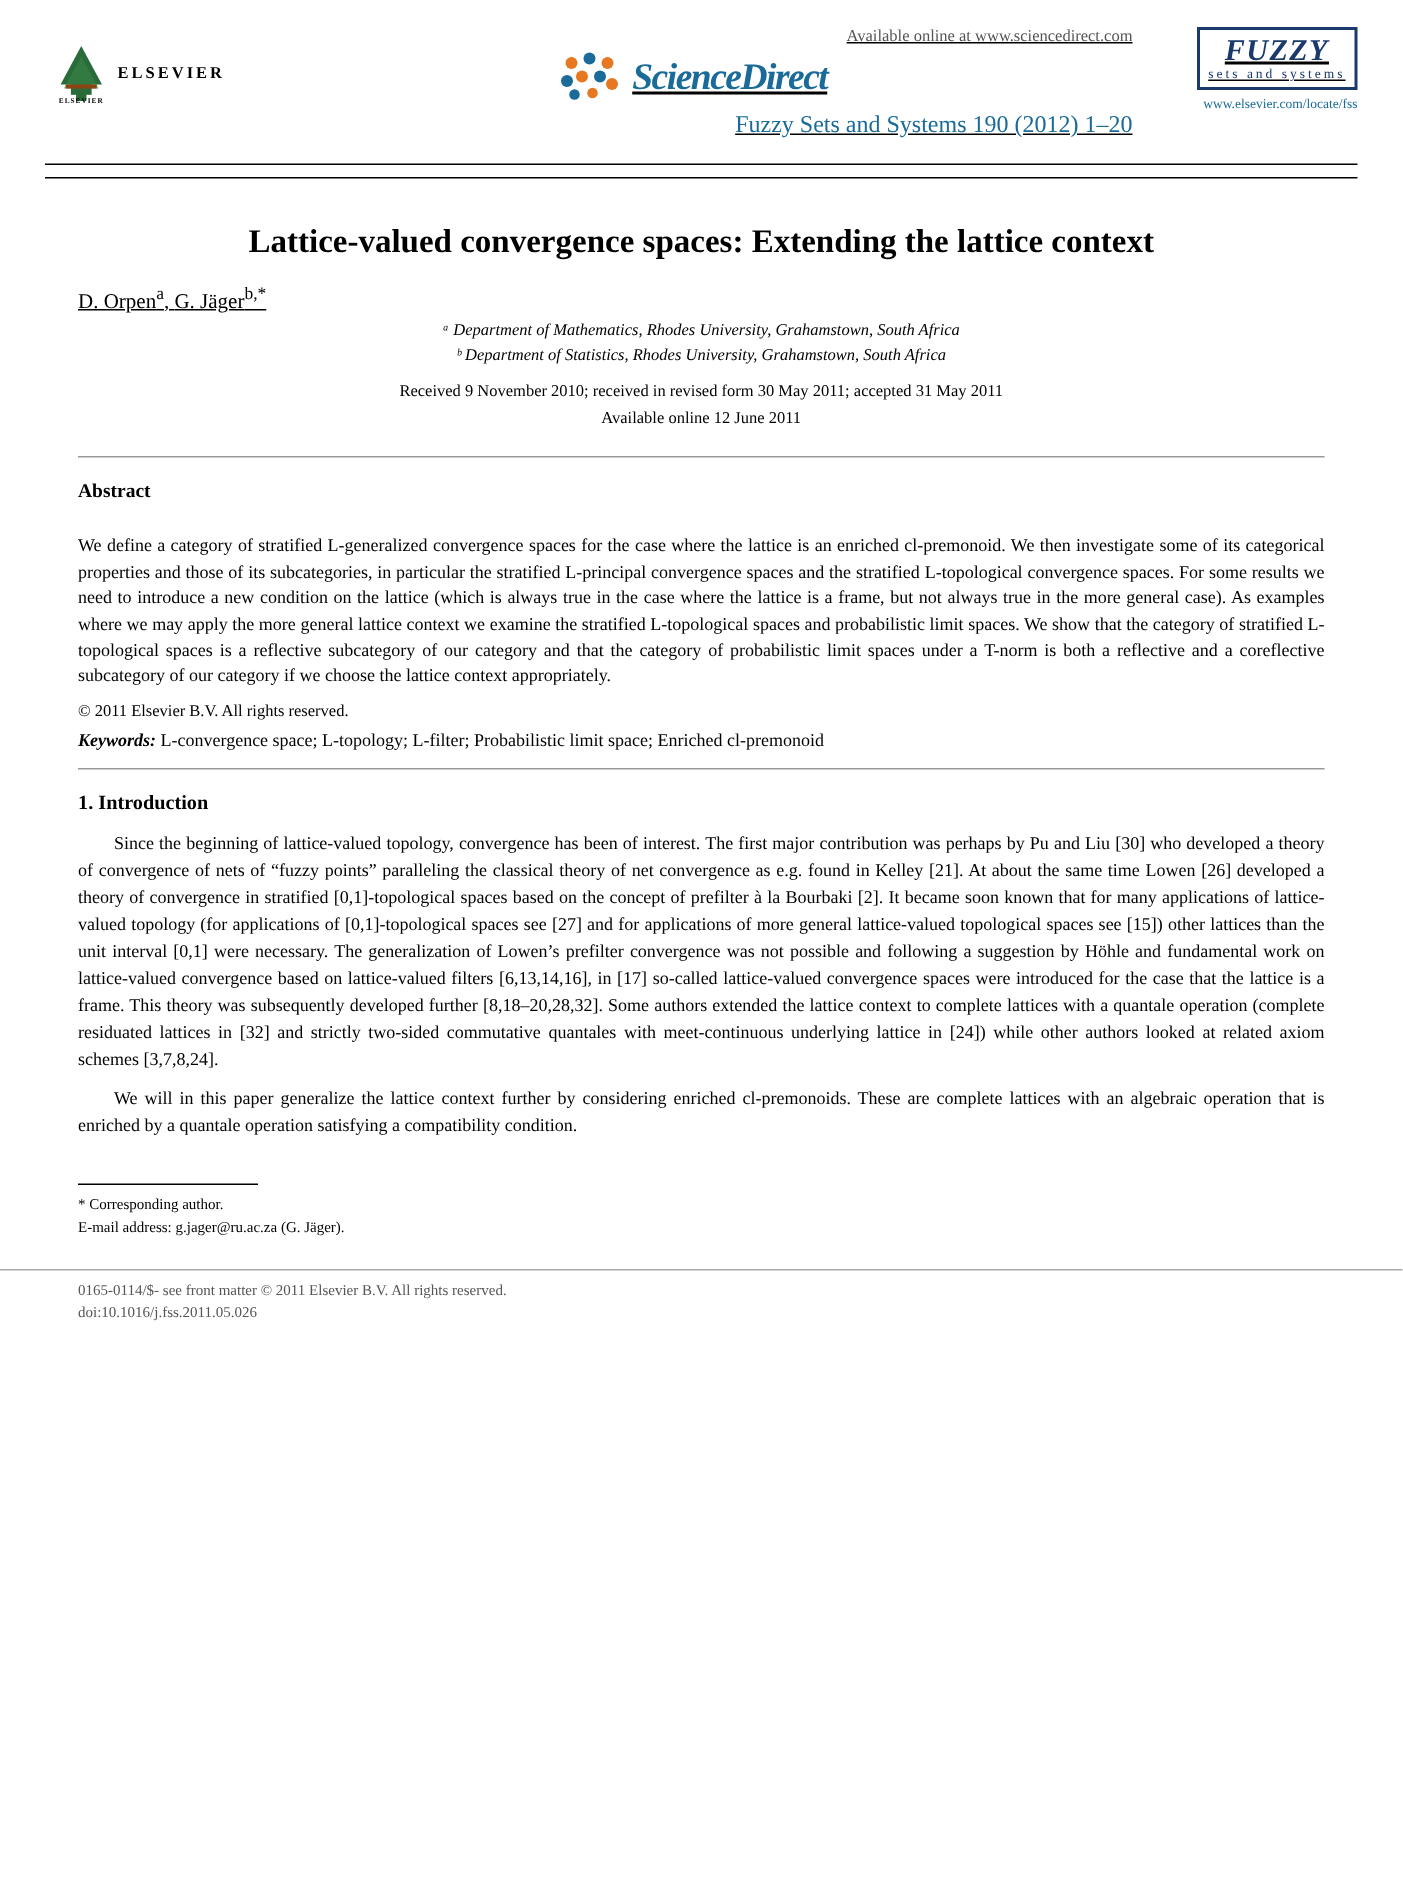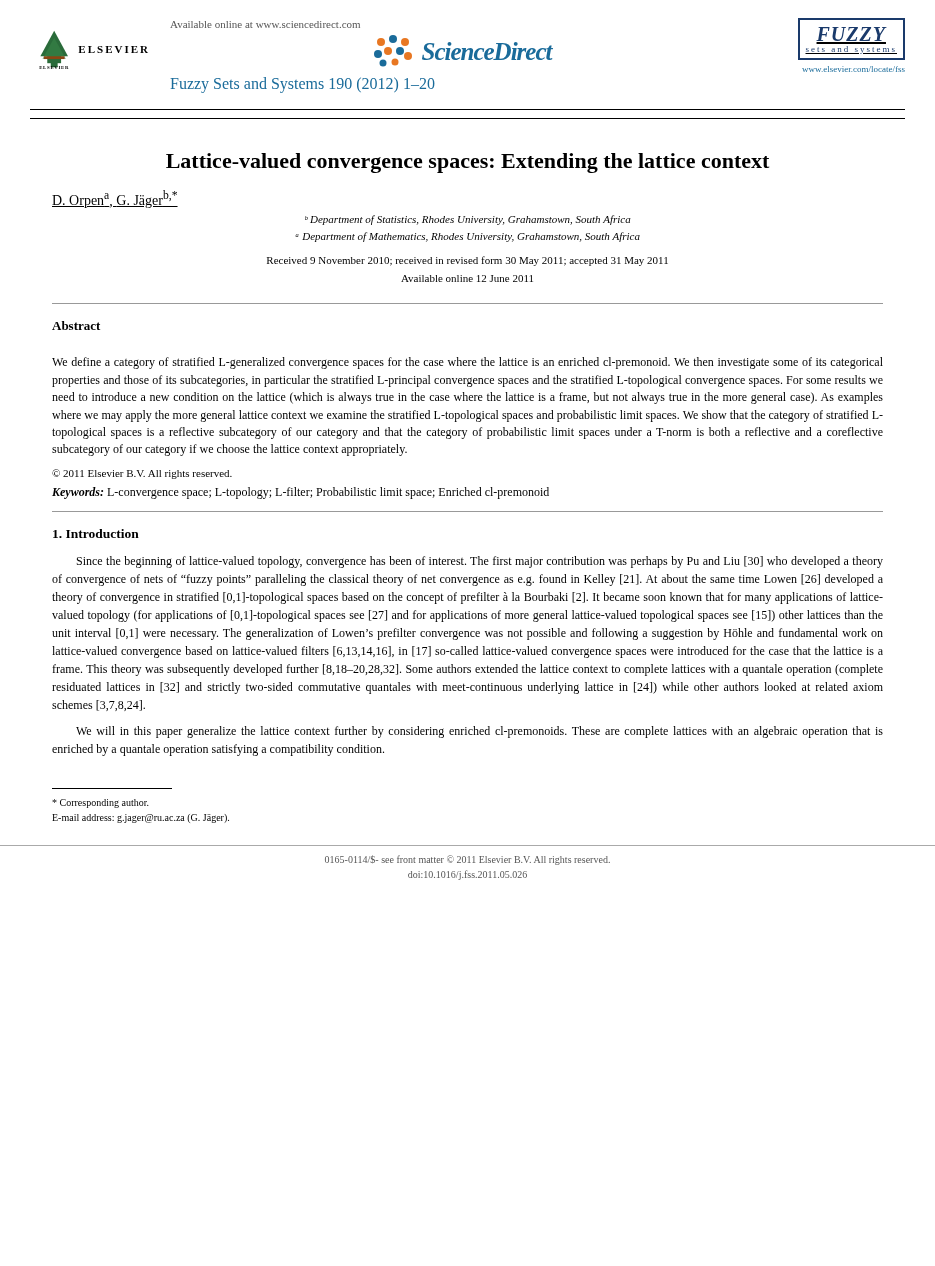--- a/index.html
+++ b/index.html
@@ -41,22 +41,23 @@
     }
     .elsevier-text {
       font-size: 11px;
       font-weight: bold;
       letter-spacing: 2px;
       color: #000;
       margin-top: 2px;
     }
     .header-center {
       flex: 1;
-      text-align: left;
+      text-align: right;
       padding: 0 20px;
+      text-decoration: underline;
     }
     .available-online {
       font-size: 11px;
       color: #555;
       margin-bottom: 4px;
     }
     .sciencedirect-logo {
       font-size: 25px;
       color: #1a6b9a;
       font-style: italic;
@@ -216,21 +217,20 @@
     .bottom-info {
       margin-top: 18px;
       padding: 0 52px;
       border-top: 1px solid #aaa;
       padding-top: 6px;
     }
     .bottom-info-text {
       font-size: 10px;
       color: #555;
       line-height: 1.5;
-      text-align: center;
     }
 
     
     .sd-icon-area {
       display: flex;
       align-items: center;
       justify-content: center;
       margin-bottom: 4px;
     }
     .sd-icon-svg {
@@ -298,22 +298,22 @@
   <div class="content">
 
     <div class="article-title">Lattice-valued convergence spaces: Extending the lattice context</div>
 
     <div class="authors">
       <span>D. Orpen<sup>a</sup></span>,
       <span>G. Jäger<sup>b,*</sup></span>
     </div>
 
     <div class="affiliations">
+      <span class="affil-line">ᵃ Department of Mathematics, Rhodes University, Grahamstown, South Africa</span>
       <span class="affil-line">ᵇ Department of Statistics, Rhodes University, Grahamstown, South Africa</span>
-      <span class="affil-line">ᵃ Department of Mathematics, Rhodes University, Grahamstown, South Africa</span>
     </div>
 
     <div class="dates">
       <span>Received 9 November 2010; received in revised form 30 May 2011; accepted 31 May 2011</span><br>
       <span>Available online 12 June 2011</span>
     </div>
 
     <hr class="divider-thin" style="margin:0 0 8px 0;">
 
     <div class="section-title">Abstract</div>

